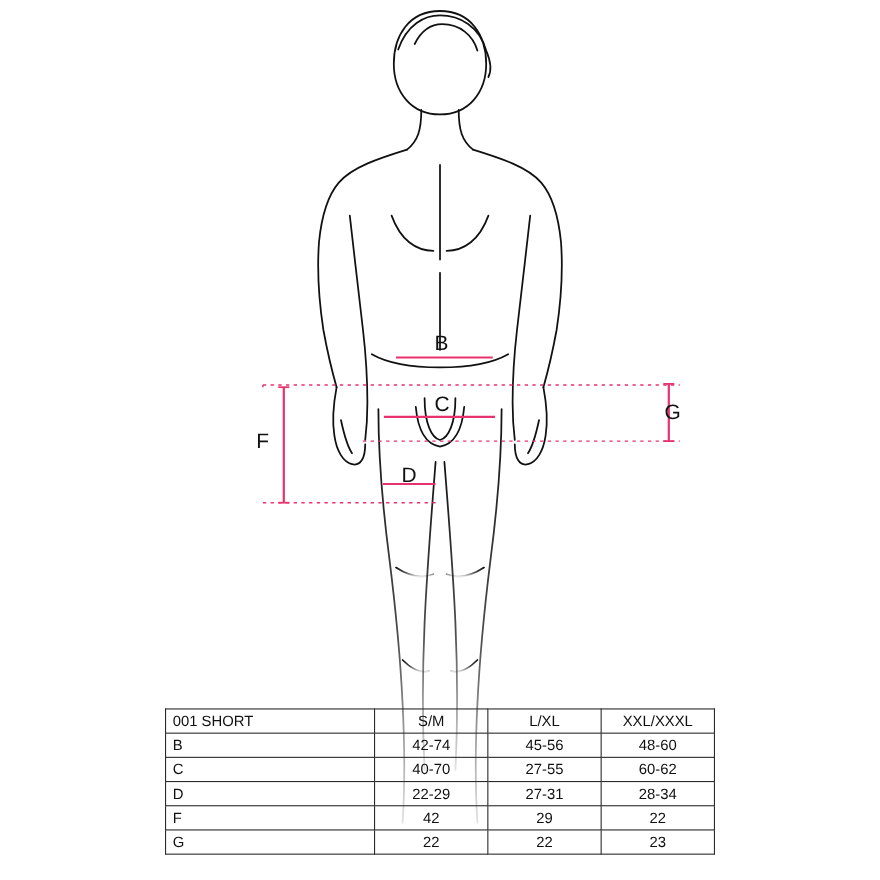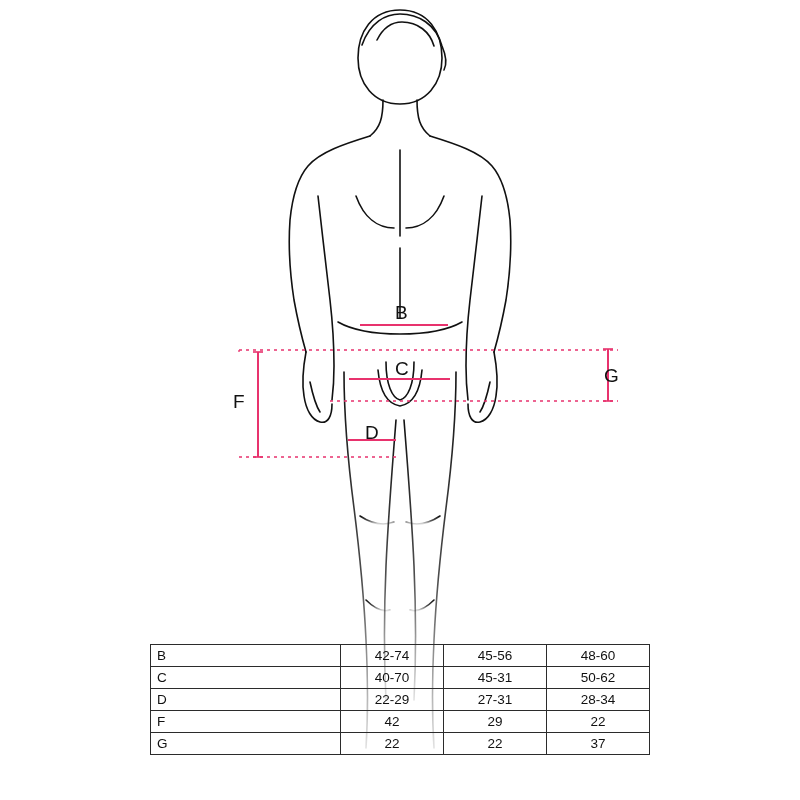--- a/index.html
+++ b/index.html
@@ -163,45 +163,51 @@
 
   <table id="size-table">
     <colgroup>
       <col class="col-label">
         <col class="col-size">
         <col class="col-size">
         <col class="col-size">
     </colgroup>
     <tbody>
       <tr>
+        <td>001 SHORT</td>
+        <td class="c">S/M</td>
+        <td class="c">L/XL</td>
+        <td class="c">XXL/XXXL</td>
+      </tr>
+      <tr>
         <td>B</td>
         <td class="c">42-74</td>
         <td class="c">45-56</td>
         <td class="c">48-60</td>
       </tr>
       <tr>
         <td>C</td>
         <td class="c">40-70</td>
-        <td class="c">45-31</td>
-        <td class="c">50-62</td>
+        <td class="c">27-55</td>
+        <td class="c">60-62</td>
       </tr>
       <tr>
         <td>D</td>
         <td class="c">22-29</td>
         <td class="c">27-31</td>
         <td class="c">28-34</td>
       </tr>
       <tr>
         <td>F</td>
         <td class="c">42</td>
         <td class="c">29</td>
         <td class="c">22</td>
       </tr>
       <tr>
         <td>G</td>
         <td class="c">22</td>
         <td class="c">22</td>
-        <td class="c">37</td>
+        <td class="c">23</td>
       </tr>
     </tbody>
   </table>
 
 </div>
 
 </body></html>

